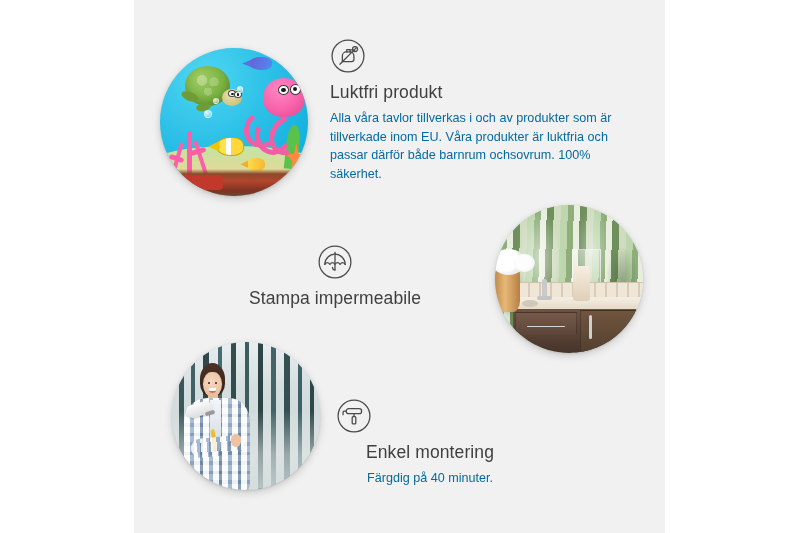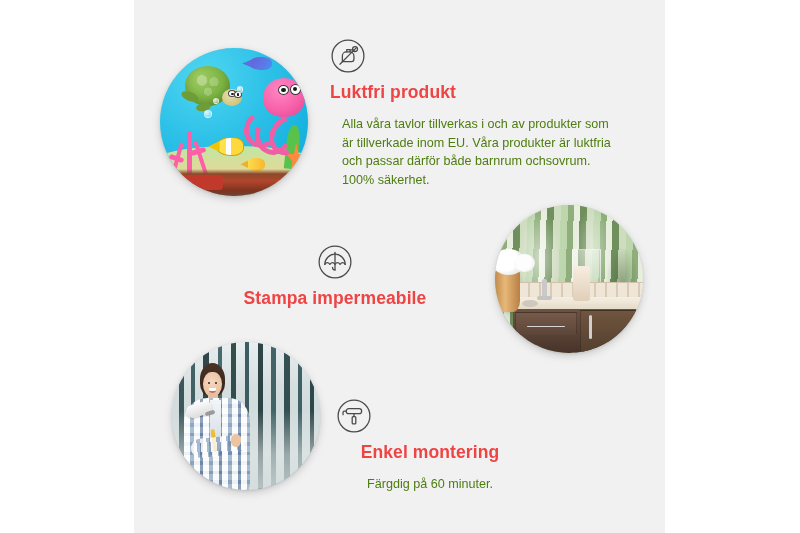--- a/index.html
+++ b/index.html
@@ -344,30 +344,30 @@
   }
 
   
   .feature { position:absolute; }
   .feature .icon-wrap{
     width: 36px; height: 36px;
     margin-bottom: 8px;
   }
   .feature .f-title{
     font-size: 17.5px;
-    font-weight: bold;
-    color: #ef4444;
+    font-weight: normal;
+    color: #404040;
     margin: 0 0 6px 0;
     letter-spacing: .1px;
   }
   .feature .f-body{
     font-size: 12.6px;
     line-height: 1.47;
-    color: #4d7c0f;
-    margin: 12px;
+    color: #0369a1;
+    margin: 0;
   }
 
   #feature-odorless{ left: 330px; top: 38px; width: 300px; text-align:left; }
   #feature-waterproof{ left: 200px; top: 244px; width: 270px; text-align:center; }
   #feature-waterproof .icon-wrap{ margin-left:auto; margin-right:auto; }
   #feature-easy{ left: 300px; top: 398px; width: 260px; text-align:left; }
   #feature-easy .f-title{ margin-top:1px; }
   #feature-easy .f-body{ text-align:center; }
   #feature-easy .f-title{ text-align:center; }
   #feature-easy{ text-align:center; }
@@ -511,16 +511,16 @@
     <div class="icon-wrap">
       <svg class="ico" viewBox="0 0 48 48" fill="none" stroke="#4a4a4a" stroke-width="1.7" stroke-linecap="round" stroke-linejoin="round">
         <circle cx="24" cy="24" r="21.2"></circle>
         <rect x="13.6" y="14.2" width="20.6" height="6.6" rx="3.3"></rect>
         <path d="M13.6 17.5 h-2.6 a1.6 1.6 0 0 0-1.6 1.6 v3.2"></path>
         <path d="M24 20.8 v4.0"></path>
         <rect x="21.6" y="24.8" width="4.8" height="9.6" rx="1.2"></rect>
       </svg>
     </div>
     <div class="f-title">Enkel montering</div>
-    <div class="f-body">Färgdig på 60 minuter.</div>
+    <div class="f-body">Färgdig på 40 minuter.</div>
   </div>
 
 </div>
 
 </body></html>

